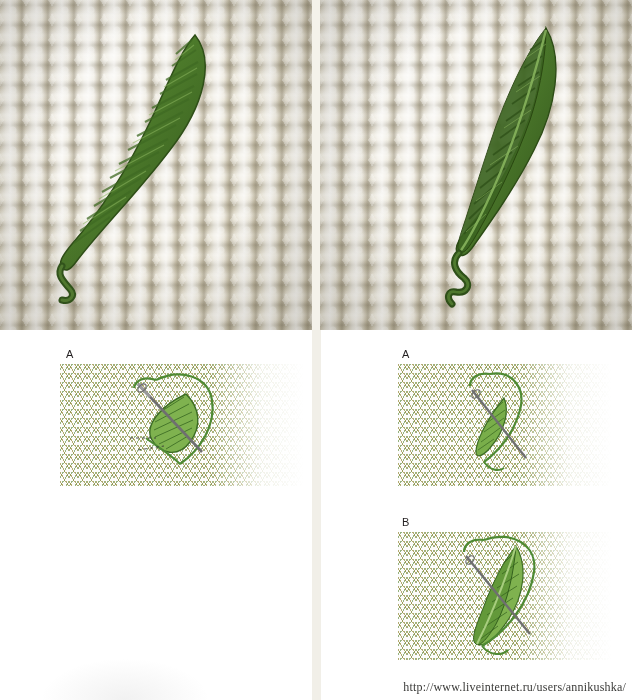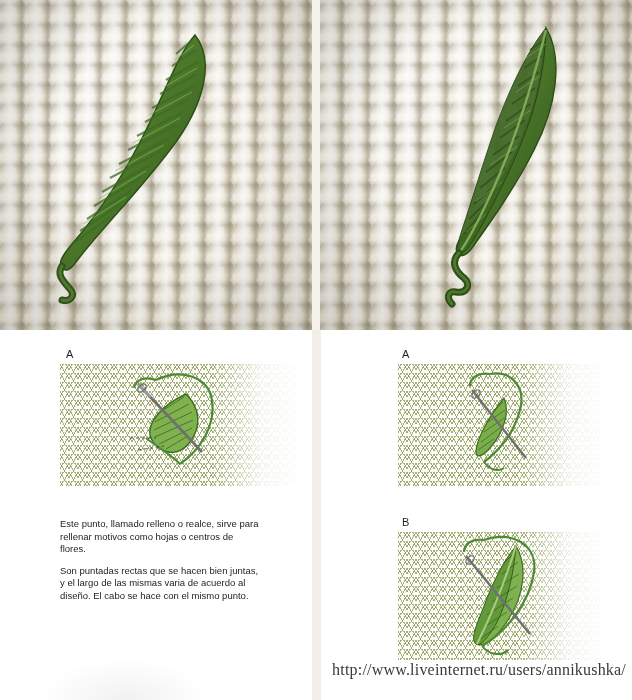--- a/index.html
+++ b/index.html
@@ -140,23 +140,23 @@
     line-height: 12.5px;
     color: #1d1d1b;
     width: 200px;
     font-family: "Liberation Sans", sans-serif;
   }
   .caption p { margin: 0 0 9px 0; }
 
   .watermark {
     position: absolute;
     right: 6px;
-    bottom: 21px;
+    bottom: 5px;
     font-family: "Liberation Serif", serif;
-    font-size: 16px;
+    font-size: 12px;
     color: #3a3a38;
     letter-spacing: 0.2px;
   }
   .faint-sketch {
     position: absolute;
     left: 40px; bottom: 0;
     width: 170px; height: 42px;
     background: radial-gradient(ellipse at 50% 100%, rgba(120,120,120,0.10), rgba(255,255,255,0) 70%);
   }
   svg { display: block; }
@@ -297,24 +297,20 @@
         <path d="M120 110 C 110 100, 96 92, 86 84" fill="none" stroke="#4e8a33" stroke-width="2"></path>
 
         <g stroke="#3a3a3a" stroke-width="0.9" stroke-dasharray="3 3" fill="none">
           <path d="M70 84 L 96 84"></path>
           <path d="M78 96 L 104 92"></path>
         </g>
         <path d="M96 26 C 84 22, 76 26, 74 34" fill="none" stroke="#4e8a33" stroke-width="2.2"></path>
       </svg>
     </div>
 
-    <div class="caption" style="left:60px; top:188px;">
-      <p>Este punto, llamado relleno o realce, sirve para rellenar motivos como hojas o centros de flores.</p>
-      <p>Son puntadas rectas que se hacen bien juntas, y el largo de las mismas varia de acuerdo al diseño. El cabo se hace con el mismo punto.</p>
-    </div>
 
     <div class="faint-sketch"></div>
 
     <div class="panel" style="left:398px; top:18px; width:220px; height:140px;">
       <div class="panel-label" style="left:4px; top:0;">A</div>
       <div class="mesh" style="left:0; top:16px; width:214px; height:122px;"></div>
       <div class="mesh-fade" style="left:120px; top:16px; width:94px; height:122px;"></div>
 
       <svg width="220" height="150" viewBox="0 0 220 150" style="position:absolute;left:0;top:6px;">
 

